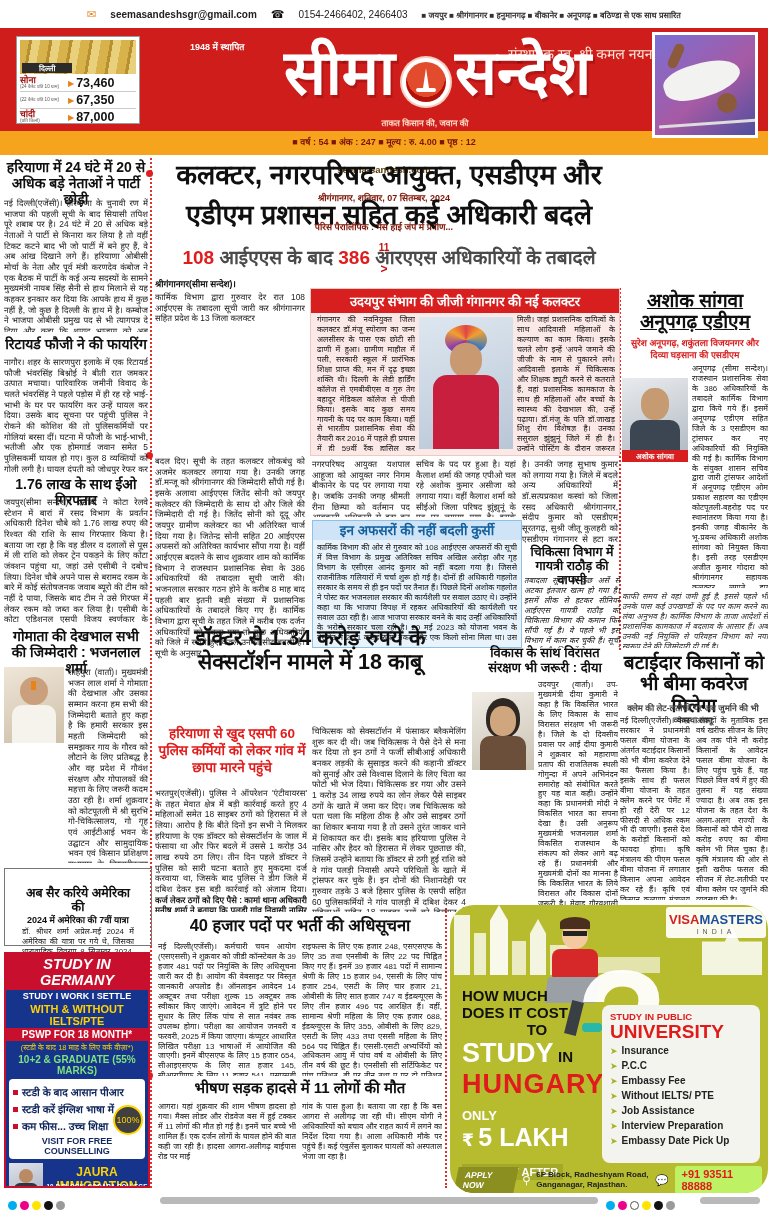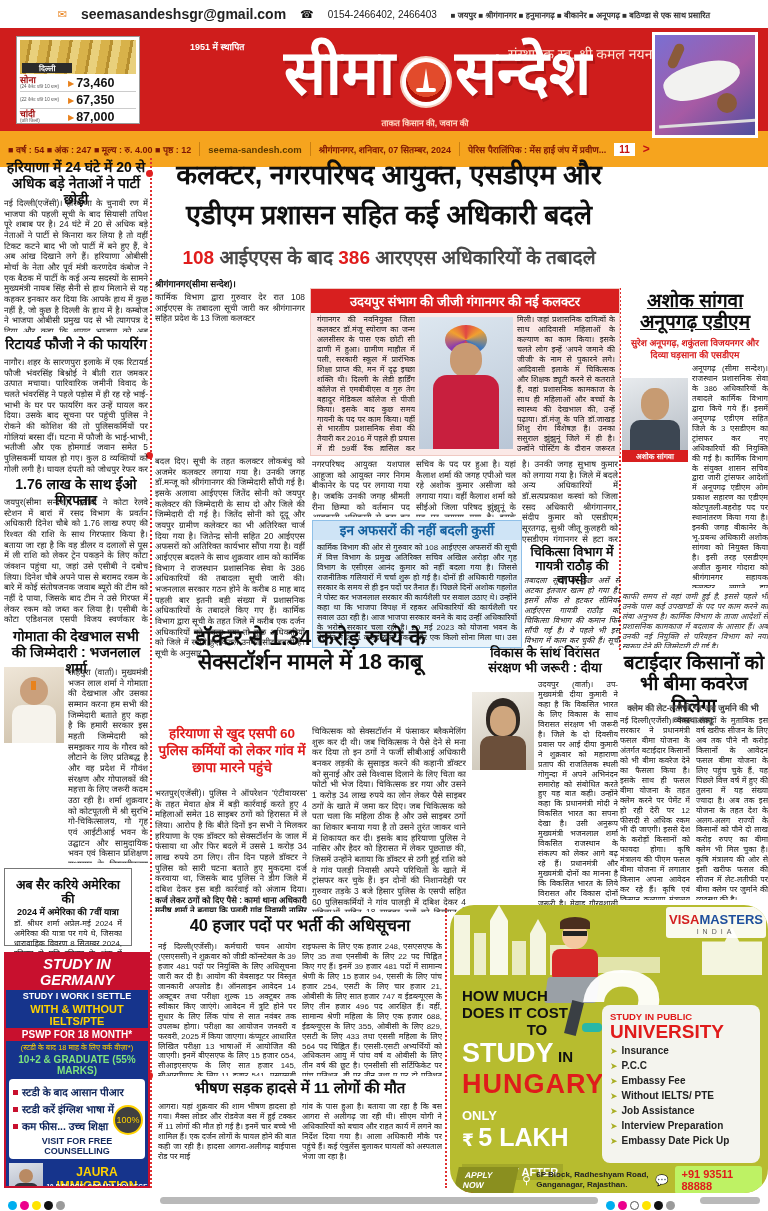--- a/index.html
+++ b/index.html
@@ -23,21 +23,21 @@
   .gbullet .sq{width:5px;height:5px;background:#c8102e;margin-right:4px;flex:0 0 auto;}
   .gbullet .tx{font-weight:bold;font-size:10.5px;color:#10265c;}
 </style>
 </head>
 <body>
 
 <div class="page">
 
   <div class="abs" style="left:0;top:0;width:768px;height:28px;display:flex;align-items:center;justify-content:center;gap:14px;">
     <span style="color:#e8821d;font-size:11px;">✉</span>
-    <span style="font-size:14px;font-weight:bold;color:#222;">seemasandeshsgr@gmail.com</span>
+    <span style="font-size:10px;font-weight:bold;color:#222;">seemasandeshsgr@gmail.com</span>
     <span style="font-size:11px;color:#111;">☎</span>
     <span style="font-size:10px;color:#222;">0154-2466402, 2466403</span>
     <span style="font-size:8px;font-weight:bold;color:#333;">■ जयपुर ■ श्रीगंगानगर ■ हनुमानगढ़ ■ बीकानेर ■ अनूपगढ़ ■ बठिण्डा से एक साथ प्रसारित</span>
   </div>
 
   <div class="abs" style="left:0;top:28px;width:768px;height:103px;background:#cf1d1c;">
 
     <div class="abs" style="left:16px;top:8px;width:124px;height:88px;background:#fff;border:1px solid #999;padding:2px;box-sizing:border-box;">
       <div class="abs photo" style="left:3px;top:3px;width:116px;height:34px;background:repeating-linear-gradient(100deg,#d8b24a 0 9px,#b8902f 9px 12px,#e9d07c 12px 20px);">
         <span style="position:absolute;left:2px;bottom:1px;background:#2b2b2b;color:#fff;font-size:7.5px;font-weight:bold;padding:0 17px;">दिल्ली</span>
@@ -62,41 +62,41 @@
           <span style="width:46px;">
             <span style="font-size:9px;font-weight:bold;color:#a01212;display:block;line-height:1;">चांदी</span>
             <span style="font-size:4.6px;color:#555;display:block;line-height:1;">(प्रति किलो)</span>
           </span>
           <span style="color:#e8821d;font-size:8px;margin:0 2px;">▶</span>
           <span style="font-size:12.5px;font-weight:bold;color:#111;">87,000</span>
         </div>
       </div>
     </div>
 
-    <span style="position:absolute;left:190px;top:12px;color:#fff;font-size:9px;font-weight:bold;">1951 में स्थापित</span>
+    <span style="position:absolute;left:190px;top:12px;color:#fff;font-size:9px;font-weight:bold;">1948 में स्थापित</span>
     <span style="position:absolute;left:508px;top:16px;color:#ffe9d8;font-size:14px;">संस्थापक स्व. श्री कमल नयन शर्मा</span>
 
     <div class="abs" style="left:175px;top:8px;width:220px;text-align:right;color:#fff;font-weight:bold;font-size:62px;line-height:1.2;text-shadow:2px 3px 0 rgba(90,0,0,.25);">सीमा</div>
     <div class="abs" style="left:402px;top:30px;width:48px;height:48px;border-radius:50%;background:#fff;box-shadow:0 0 0 2px #f4cfc0;">
       <div style="position:absolute;left:4px;top:4px;width:40px;height:40px;border-radius:50%;background:radial-gradient(circle at 50% 40%,#e24b2c 0 60%,#b31208 61%);"></div>
       <div style="position:absolute;left:21px;top:10px;width:6px;height:20px;background:#fff;clip-path:polygon(50% 0,100% 100%,0 100%);"></div>
       <div style="position:absolute;left:14px;top:30px;width:20px;height:4px;border-radius:2px;background:#fff;"></div>
     </div>
     <div class="abs" style="left:455px;top:8px;width:230px;text-align:left;color:#fff;font-weight:bold;font-size:62px;line-height:1.2;text-shadow:2px 3px 0 rgba(90,0,0,.25);">सन्देश</div>
     <span style="position:absolute;left:300px;top:89px;width:250px;text-align:center;color:#ffd9c2;font-size:8.5px;font-weight:bold;">ताकत किसान की, जवान की</span>
   </div>
 
   <div class="abs photo" style="left:652px;top:32px;width:106px;height:106px;border:3px solid #fff;box-sizing:border-box;background:linear-gradient(140deg,#7a6fd2,#a75aa4 55%,#4f4f9e);z-index:6;">
     <div style="position:absolute;left:8px;top:28px;width:78px;height:34px;background:#f2f2f0;border-radius:40% 60% 50% 50%;transform:rotate(-18deg);"></div>
     <div style="position:absolute;left:62px;top:58px;width:20px;height:20px;border-radius:50%;background:#8a5a3a;"></div>
     <div style="position:absolute;left:16px;top:8px;width:10px;height:26px;background:#8a5a3a;border-radius:5px;transform:rotate(24deg);"></div>
     <div style="position:absolute;left:4px;bottom:10px;width:98px;height:3px;background:#ddd;transform:rotate(-4deg);"></div>
   </div>
 
-  <div class="abs" style="left:0;top:131px;width:768px;height:24px;background:#f6a41e;display:flex;align-items:center;padding:18px 8px;box-sizing:border-box;gap:8px;">
+  <div class="abs" style="left:0;top:131px;width:768px;height:24px;background:#f6a41e;display:flex;align-items:center;padding:4px 8px;box-sizing:border-box;gap:8px;flex-direction:column;">
     <span style="font-size:9px;font-weight:bold;color:#7d1505;white-space:nowrap;">■ वर्ष : 54 ■ अंक : 247 ■ मूल्य : रु. 4.00 ■ पृष्ठ : 12</span>
     <span style="width:1px;height:14px;background:#c87f12;"></span>
     <span style="font-size:9.5px;font-weight:bold;color:#5a3a00;white-space:nowrap;">seema-sandesh.com</span>
     <span style="width:1px;height:14px;background:#c87f12;"></span>
     <span style="font-size:9px;font-weight:bold;color:#7d1505;white-space:nowrap;">श्रीगंगानगर, शनिवार, 07 सितम्बर, 2024</span>
     <span style="width:1px;height:14px;background:#c87f12;"></span>
     <span style="font-size:9px;font-weight:bold;color:#7d1505;white-space:nowrap;">पेरिस पैरालिंपिक : मेंस हाई जंप में प्रवीण...</span>
     <span style="background:#fff;color:#c41111;font-weight:bold;font-size:10px;padding:0 4px;border:1px solid #fff;">11</span>
     <span style="color:#c41111;font-weight:bold;font-size:12px;">&gt;</span>
   </div>
@@ -120,21 +120,21 @@
   <div class="abs hd" style="left:4px;top:629px;width:144px;height:36px;font-size:14px;">गोमाता की देखभाल सभी की जिम्मेदारी : भजनलाल शर्मा</div>
   <div class="abs" style="left:4px;top:667px;width:144px;height:196px;">
     <div class="photo" style="float:left;width:60px;height:76px;margin:0 4px 2px 0;background:linear-gradient(160deg,#efe6d8,#cdbfa8);position:relative;">
       <div style="position:absolute;left:16px;top:10px;width:28px;height:28px;border-radius:50%;background:#caa07c;"></div>
       <div style="position:absolute;left:27px;top:14px;width:5px;height:9px;background:#e8821d;"></div>
       <div style="position:absolute;left:8px;top:38px;width:44px;height:38px;border-radius:10px 10px 0 0;background:#f6f3ec;"></div>
     </div>
     <div class="jt" style="height:196px;">शाहपुरा (वार्ता)। मुख्यमंत्री भजन लाल शर्मा ने गोमाता की देखभाल और उसका सम्मान करना हम सभी की जिम्मेदारी बताते हुए कहा है कि हमारी सरकार इस महती जिम्मेदारी को समझकर गाय के गौरव को लौटाने के लिए प्रतिबद्ध है और वह प्रदेश में गौवंश संरक्षण और गोपालकों की महत्ता के लिए जरूरी कदम उठा रही है। शर्मा शुक्रवार को कोटपूतली में श्री सुरभि गो-चिकित्सालय, गो गृह एवं आईटीआई भवन के उद्घाटन और सामुदायिक भवन एवं किसान प्रशिक्षण सभागार के विस्तारीकरण के शिलान्यास समारोह को संबोधित कर रहे थे। मुख्यमंत्री ने यह भी कहा कि पेपर लीक केस में छोटी मछली ही नहीं, मगरमच्छों को पकड़ने की प्रक्रिया शुरू हो गई है। हमारी सरकार ने अब तक 115 लोगों को सलाखों के पीछे भेज चुकी है। ऐसे लोग जो अपने आप को पेपर लीक में मास्टरमाइंड समझ रहे हैं, उनको गिरफ्तार करने की प्रक्रिया जारी है, कोई नहीं बचेगा।</div>
   </div>
 
-  <div class="abs" style="left:4px;top:868px;width:128px;height:78px;border:1px solid #777;padding:9px;box-sizing:border-box;">
+  <div class="abs" style="left:4px;top:868px;width:148px;height:78px;border:1px solid #777;padding:17px;box-sizing:border-box;">
     <div class="hd" style="font-size:12.5px;">अब सैर करिये अमेरिका की</div>
     <div class="hd" style="font-size:9px;margin-top:1px;">2024 में अमेरिका की 7वीं यात्रा</div>
     <div class="jt-sm" style="margin-top:2px;height:40px;">डॉ. श्रीधर शर्मा अप्रेल-मई 2024 में अमेरिका की यात्रा पर गये थे, जिसका धारावाहिक विवरण 8 सितम्बर 2024, रविवार से प्रति रविवार के अंक में प्रकाशित होगा। - सम्पादक</div>
   </div>
 
   <div class="abs" style="left:4px;top:952px;width:146px;height:236px;background:#16348c;border:2px solid #c8102e;box-sizing:border-box;overflow:hidden;">
     <div style="background:#c8102e;color:#fff;font-weight:bold;font-size:14.5px;text-align:center;padding:2px 0;font-style:italic;">STUDY IN GERMANY</div>
     <div style="color:#fff;font-weight:bold;font-size:9px;text-align:center;padding:1px 0;">STUDY I WORK I SETTLE</div>
     <div style="color:#ffd200;font-weight:bold;font-size:11px;text-align:center;padding:1px 0;">WITH &amp; WITHOUT IELTS/PTE</div>
     <div style="background:#c8102e;color:#fff;font-weight:bold;font-size:10px;text-align:center;padding:1px 0;">PSWP FOR 18 MONTH*</div>

